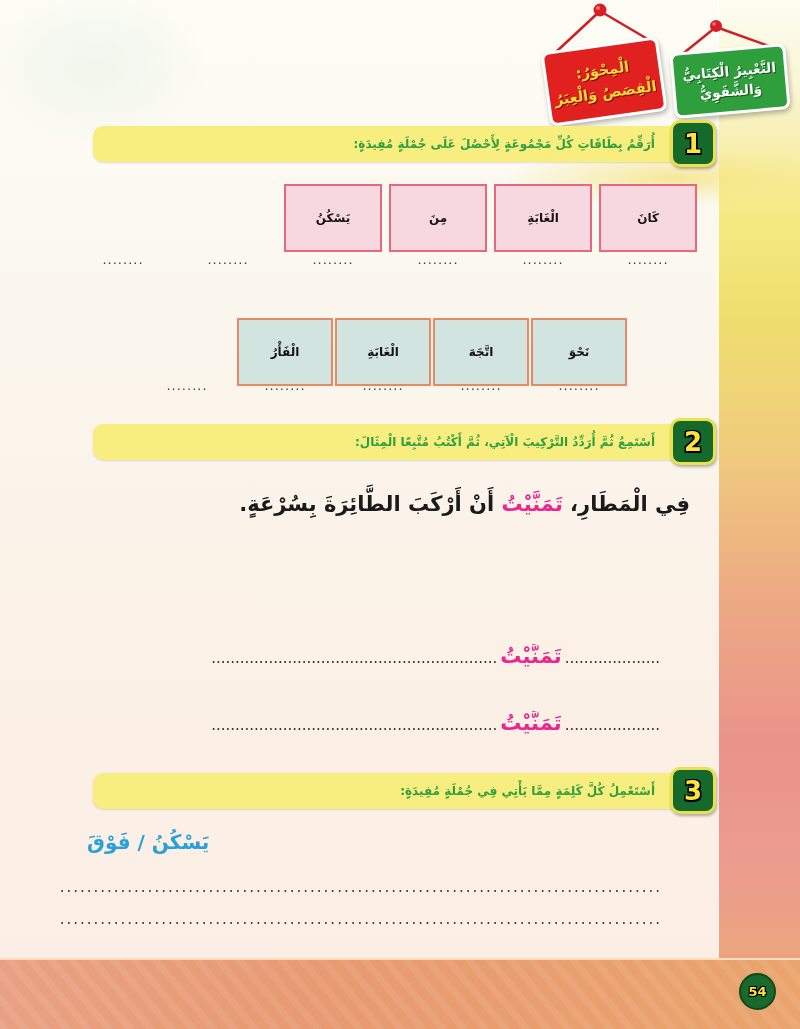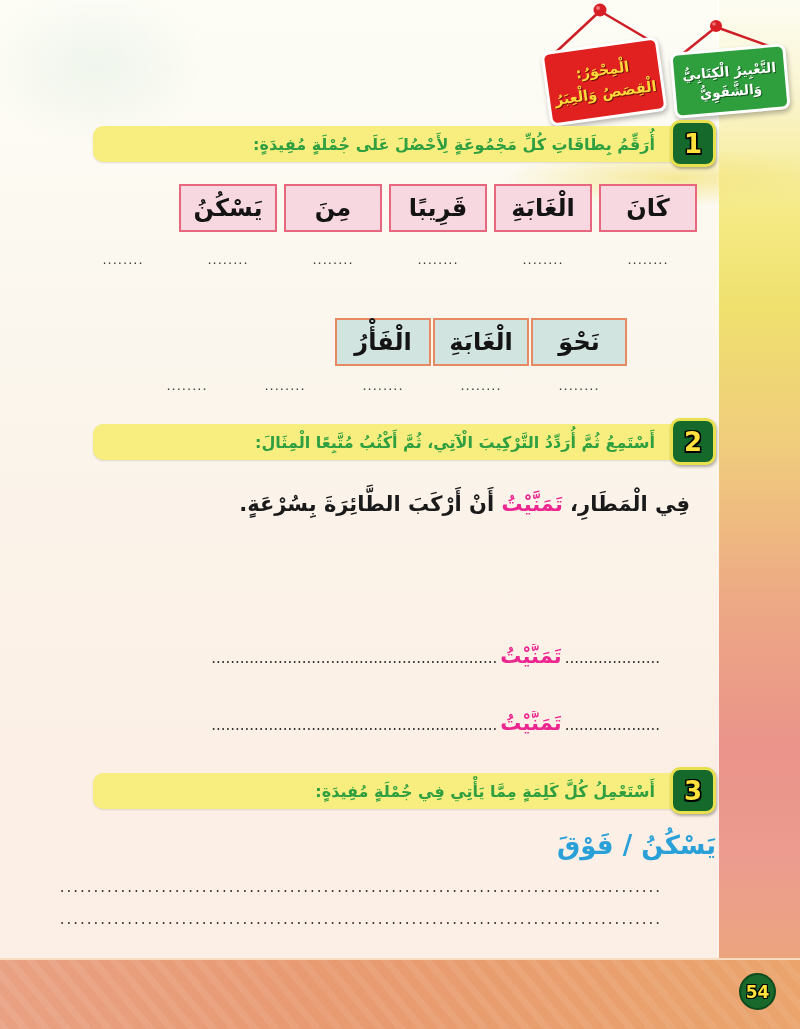--- a/index.html
+++ b/index.html
@@ -61,27 +61,27 @@
   .banner .num {
     position:absolute; right:-3px; top:-6px; width:46px; height:47px;
     background:#156a2b; border:3px solid #e9e050; border-radius:10px;
     color:#ffe23c; font-size:26px; font-weight:bold;
     display:flex; align-items:center; justify-content:center;
     text-shadow:-1.5px -1.5px 0 #000, 1.5px -1.5px 0 #000, -1.5px 1.5px 0 #000, 1.5px 1.5px 0 #000;
     box-shadow:1px 2px 3px rgba(0,0,0,0.3);
   }
   .banner .title {
     position:absolute; right:58px; top:0; height:36px; line-height:37px;
-    color:#2f9f40; font-weight:bold; font-size:16px; white-space:nowrap;
+    color:#2f9f40; font-weight:bold; font-size:12px; white-space:nowrap;
   }
   
   .cards { position:absolute; display:flex; }
   .card {
-    height:48px; display:flex; align-items:center; justify-content:center;
-    font-size:24px; font-weight:bold; color:#141414;
+    height:68px; display:flex; align-items:center; justify-content:center;
+    font-size:12px; font-weight:bold; color:#141414;
   }
   .cards.group1 { top:184px; right:103px; gap:7px; }
   .cards.group1 .card { width:98px; background:#f8d8e0; border:2px solid #e7687e; }
   .cards.group2 { top:310px; right:173px; gap:2px; }
   .cards.group2 .card { width:96px; background:#d2e4df; border:2px solid #e58a62;margin-top:8px; }
   .dots-row { position:absolute; display:flex; color:#3c3c3c; font-size:13px; letter-spacing:1px; }
   .dots-row.group1 { top:252px; right:103px; gap:7px; }
   .dots-row.group1 span { width:98px; text-align:center; }
   .dots-row.group2 { top:378px; right:173px; gap:2px; }
   .dots-row.group2 span { width:96px; text-align:center; }
@@ -91,33 +91,33 @@
   }
   .kw { color:#ec268f; font-weight:bold; }
   .inline-dots { font-size:15px; letter-spacing:2px; color:#333; font-weight:normal; }
   .blank-line {
     position:absolute; right:140px; width:565px; overflow:hidden; white-space:nowrap;
     font-size:15px; letter-spacing:2px; color:#333;text-align:right;
   }
   .blank-line .kw { font-size:21px; letter-spacing:0; margin:0 3px; }
   
   .blue-words {
-    position:absolute; top:830px; right:84px; left:87px; text-align:right;
-    color:#29a0d8; font-size:26px; font-weight:bold;
+    position:absolute; top:830px; right:84px; left:87px; text-align:left;
+    color:#29a0d8; font-size:20px; font-weight:bold;
   }
   .write-line {
     position:absolute; right:138px; width:602px; overflow:hidden; white-space:nowrap;
     font-size:15px; letter-spacing:2px; color:#3a3a3a;
   }
   
   .page-num {
     position:absolute; left:739px; top:973px; width:37px; height:37px; border-radius:50%;
     background:#19692d; border:2px solid #0d4a1d;
     display:flex; align-items:center; justify-content:center;
-    color:#ffe23c; font-size:17px; font-weight:bold;
+    color:#ffe23c; font-size:13px; font-weight:bold;
     text-shadow:-1px -1px 0 #000, 1px -1px 0 #000, -1px 1px 0 #000, 1px 1px 0 #000;
   }
 </style>
 </head>
 <body>
 
 <div class="page">
   <div class="right-strip"></div>
   <div class="bottom-band"></div>
   <div class="swash"></div>
@@ -150,35 +150,35 @@
   </div>
 
   <div class="banner" style="top:126px;">
     <div class="num">1</div>
     <div class="title">أُرَقِّمُ بِطَاقَاتِ كُلِّ مَجْمُوعَةٍ لِأَحْصُلَ عَلَى جُمْلَةٍ مُفِيدَةٍ:</div>
   </div>
 
   <div class="cards group1">
     <div class="card">كَانَ</div>
     <div class="card">الْغَابَةِ</div>
-    <div class="card">قَرِيبًا</div>
     <div class="card">مِنَ</div>
     <div class="card">يَسْكُنُ</div>
   </div>
   <div class="dots-row group1">
     <span>........</span>
     <span>........</span>
     <span>........</span>
     <span>........</span>
     <span>........</span>
     <span>........</span>
   </div>
 
   <div class="cards group2">
     <div class="card">نَحْوَ</div>
+    <div class="card">اتَّجَهَ</div>
     <div class="card">الْغَابَةِ</div>
     <div class="card">الْفَأْرُ</div>
   </div>
   <div class="dots-row group2">
     <span>........</span>
     <span>........</span>
     <span>........</span>
     <span>........</span>
     <span>........</span>
   </div>

